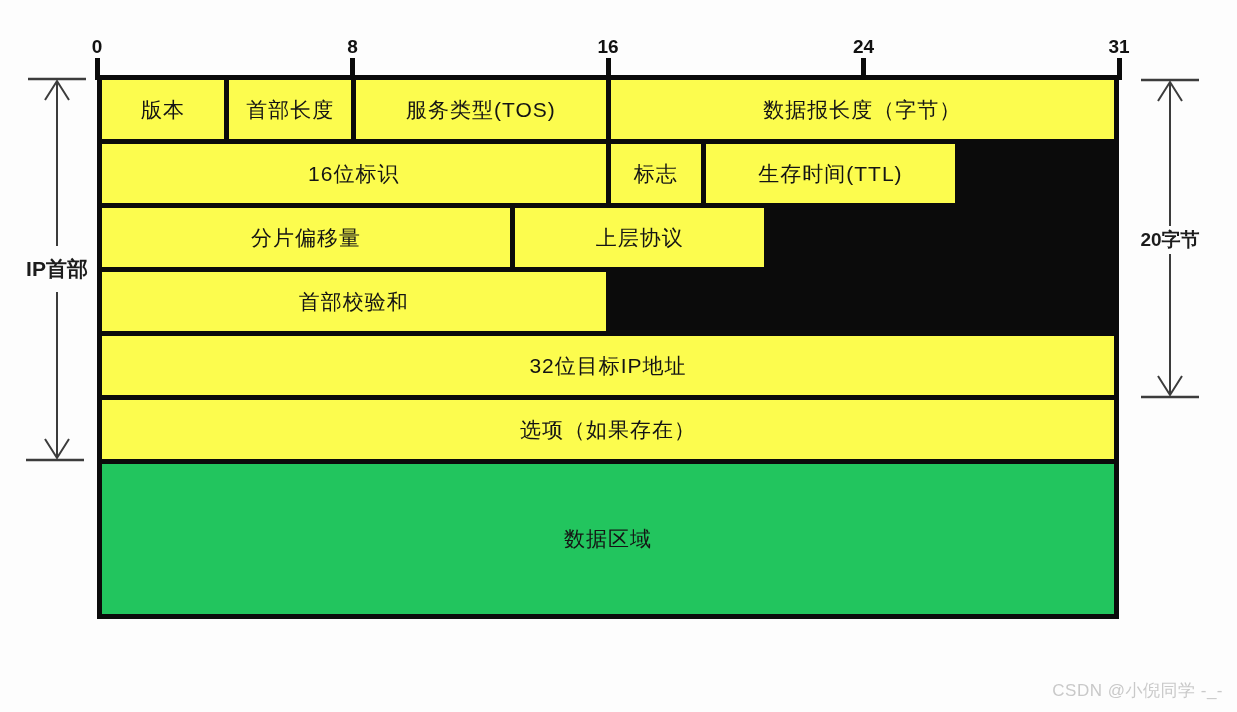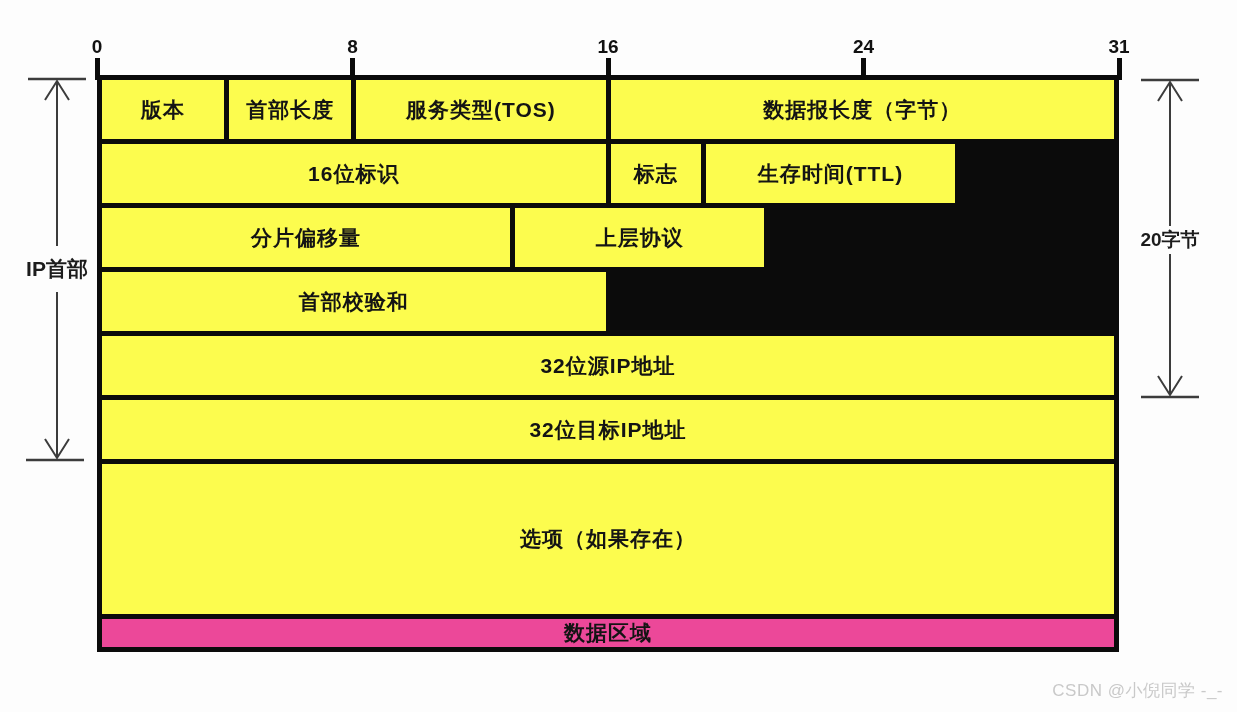--- a/index.html
+++ b/index.html
@@ -60,26 +60,26 @@
     gap: 5px;
     padding: 5px;
     background: #0b0b0b;
   }
   .cell {
     display: flex;
     align-items: center;
     justify-content: center;
     background: #FCFC4E;
     font-size: 21px;
-    font-weight: bold;
+    font-weight: normal;
     color: #141414;
     letter-spacing: 1px;
     white-space: nowrap;
   }
-  .cell.data-area { background: #ec4899; }
+  .cell.data-area { background: #22c55e; }
   
   .arrow-overlay {
     position: absolute;
     left: 0;
     top: 0;
     width: 1237px;
     height: 712px;
     pointer-events: none;
   }
   .side-label {
@@ -140,21 +140,20 @@
     <div class="cell" style="grid-column: span 16">数据报长度（字节）</div>
 
     <div class="cell" style="grid-column: span 16">16位标识</div>
     <div class="cell" style="grid-column: span 3">标志</div>
     <div class="cell" style="grid-column: span 8">生存时间(TTL)</div>
 
     <div class="cell" style="grid-column: span 13">分片偏移量</div>
     <div class="cell" style="grid-column: span 8">上层协议</div>
     <div class="cell" style="grid-column: span 16">首部校验和</div>
 
-    <div class="cell" style="grid-column: 1 / -1">32位源IP地址</div>
 
     <div class="cell" style="grid-column: 1 / -1">32位目标IP地址</div>
 
     <div class="cell" style="grid-column: 1 / -1">选项（如果存在）</div>
 
     <div class="cell data-area" style="grid-column: 1 / -1">数据区域</div>
   </div>
 
   <svg class="arrow-overlay" viewBox="0 0 1237 712" xmlns="http://www.w3.org/2000/svg">
 

